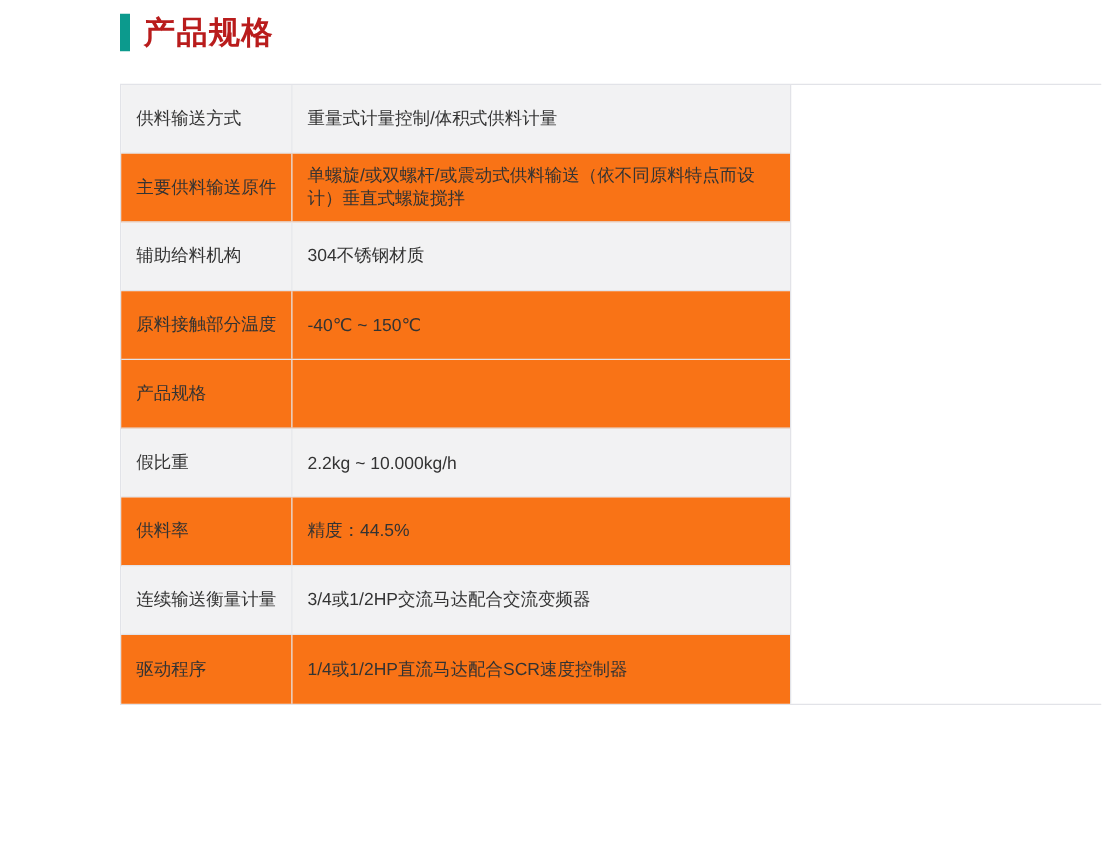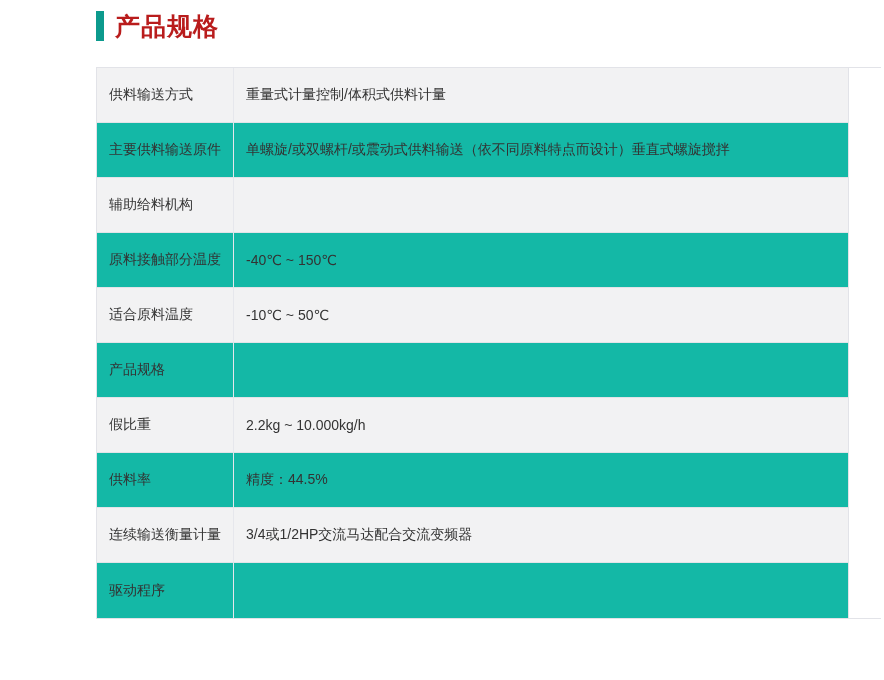--- a/index.html
+++ b/index.html
@@ -36,31 +36,31 @@
   }
   
   .spec-wrapper {
     margin: 24px 0 0 96px;
     width: 785px;
     border-top: 1px solid #e2e3e8;
     border-bottom: 1px solid #e2e3e8;
     box-sizing: border-box;
   }
   .spec-table {
-    width: 753px;
+    width: 537px;
     border-left: 1px solid #e2e3e8;
     border-right: 1px solid #e2e3e8;
     box-sizing: border-box;
   }
   .spec-row {
     display: flex;
     height: 55px;
     box-sizing: border-box;
     border-bottom: 1px solid #e2e3e8;
-    background: #14b8a6;
+    background: #f97316;
   }
   .spec-row:last-child {
     border-bottom: none;
     text-align: right;
   }
   .spec-row.alt {
     background: #f2f2f3;
   }
   .cell {
     display: flex;
@@ -94,41 +94,39 @@
       <div class="spec-row alt">
         <div class="cell label">供料输送方式</div>
         <div class="cell value">重量式计量控制/体积式供料计量</div>
       </div>
       <div class="spec-row">
         <div class="cell label">主要供料输送原件</div>
         <div class="cell value">单螺旋/或双螺杆/或震动式供料输送（依不同原料特点而设计）垂直式螺旋搅拌</div>
       </div>
       <div class="spec-row alt">
         <div class="cell label">辅助给料机构</div>
+        <div class="cell value">304不锈钢材质</div>
       </div>
       <div class="spec-row">
         <div class="cell label">原料接触部分温度</div>
         <div class="cell value">-40℃ ~ 150℃</div>
-      </div>
-      <div class="spec-row alt">
-        <div class="cell label">适合原料温度</div>
-        <div class="cell value">-10℃ ~ 50℃</div>
       </div>
       <div class="spec-row">
         <div class="cell label">产品规格</div>
       </div>
       <div class="spec-row alt">
         <div class="cell label">假比重</div>
         <div class="cell value">2.2kg ~ 10.000kg/h</div>
       </div>
       <div class="spec-row">
         <div class="cell label">供料率</div>
         <div class="cell value">精度：44.5%</div>
       </div>
       <div class="spec-row alt">
         <div class="cell label">连续输送衡量计量</div>
         <div class="cell value">3/4或1/2HP交流马达配合交流变频器</div>
       </div>
       <div class="spec-row">
         <div class="cell label">驱动程序</div>
+        <div class="cell value">1/4或1/2HP直流马达配合SCR速度控制器</div>
       </div>
     </div>
 </div>
 
 </body></html>

